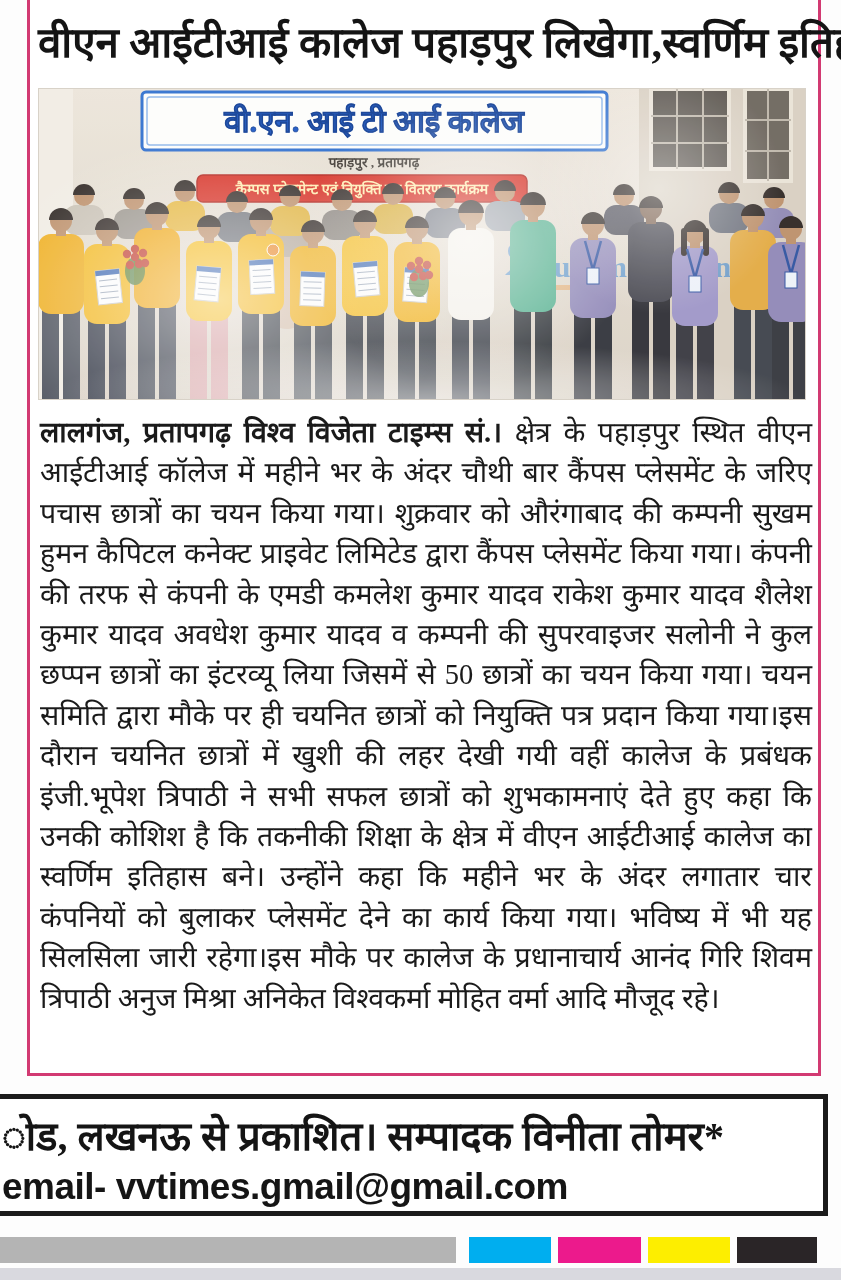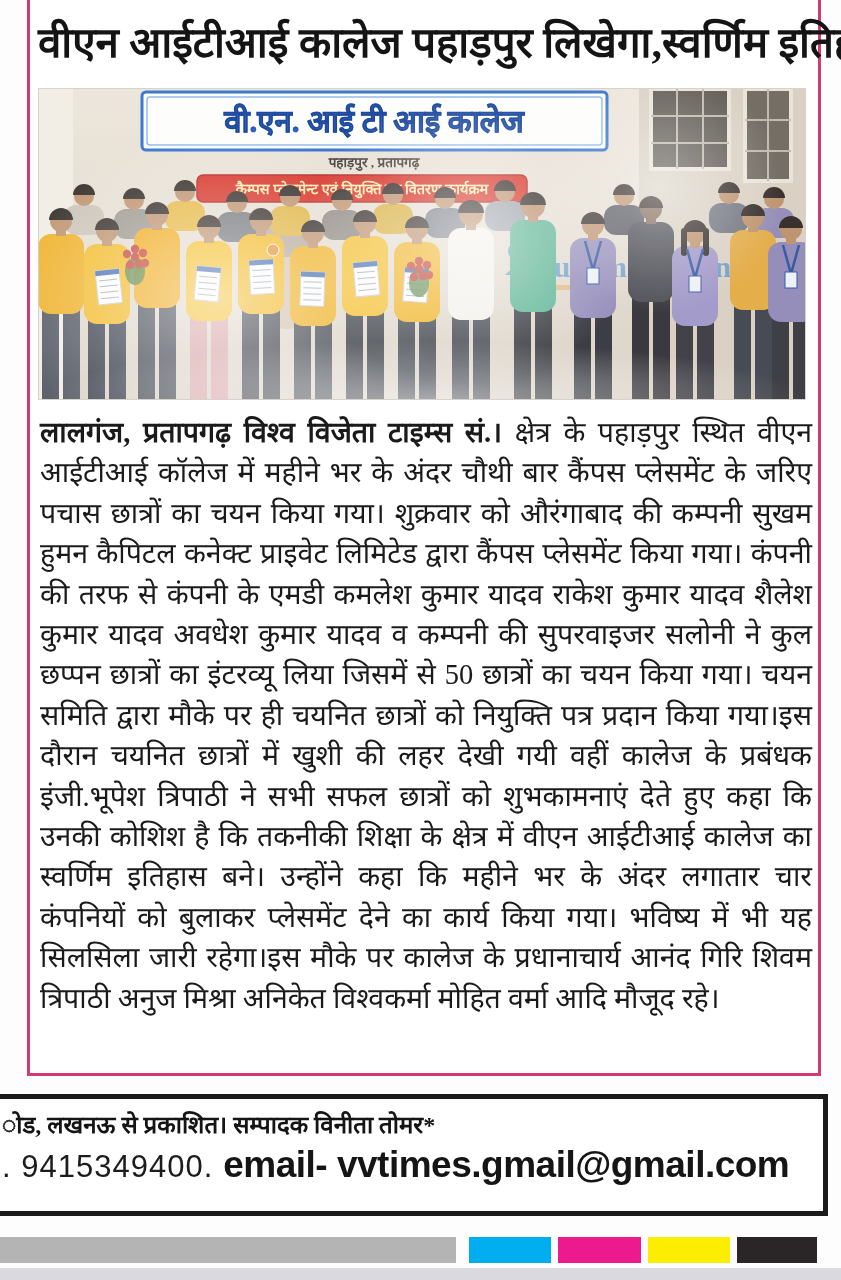--- a/index.html
+++ b/index.html
@@ -29,21 +29,21 @@
     font-size:28.5px; line-height:40.4px; color:#1a1a1a;
     text-align:justify; text-justify:inter-word;
   }
   #body-text b { font-weight:700; }
   #footer-box {
     position:absolute; left:-12px; top:1094px; width:840px; height:122px;
     border:5px solid #1b1b1b; background:#ffffff;
     padding:8px 14px 0 9px; overflow:hidden;
   }
   #footer-line1 {
-    font-size:24px; font-weight:700; color:#141414;
+    font-size:40px; font-weight:700; color:#141414;
     font-family:"Liberation Serif", serif; white-space:nowrap;
   }
   #footer-line2 {
     display:flex; align-items:baseline; gap:10px; margin-top:4px;
     white-space:nowrap;
   }
   #footer-phone {
     font-size:31px; font-weight:400; color:#1c1c1c;
     font-family:"Liberation Sans", sans-serif; letter-spacing:1px;
   }
@@ -395,21 +395,20 @@
         <rect x="0" y="0" width="768" height="312" fill="#ffffff" opacity="0.07"></rect>
       </g>
     </svg>
   </div>
 
   <p id="body-text"><b>लालगंज, प्रतापगढ़ विश्व विजेता टाइम्स सं.।</b><span> क्षेत्र के पहाड़पुर स्थित वीएन आईटीआई कॉलेज में महीने भर के अंदर चौथी बार कैंपस प्लेसमेंट के जरिए पचास छात्रों का चयन किया गया। शुक्रवार को औरंगाबाद की कम्पनी सुखम हुमन कैपिटल कनेक्ट प्राइवेट लिमिटेड द्वारा कैंपस प्लेसमेंट किया गया। कंपनी की तरफ से कंपनी के एमडी कमलेश कुमार यादव राकेश कुमार यादव शैलेश कुमार यादव अवधेश कुमार यादव व कम्पनी की सुपरवाइजर सलोनी ने कुल छप्पन छात्रों का इंटरव्यू लिया जिसमें से 50 छात्रों का चयन किया गया। चयन समिति द्वारा मौके पर ही चयनित छात्रों को नियुक्ति पत्र प्रदान किया गया।इस दौरान चयनित छात्रों में खुशी की लहर देखी गयी वहीं कालेज के प्रबंधक इंजी.भूपेश त्रिपाठी ने सभी सफल छात्रों को शुभकामनाएं देते हुए कहा कि उनकी कोशिश है कि तकनीकी शिक्षा के क्षेत्र में वीएन आईटीआई कालेज का स्वर्णिम इतिहास बने। उन्होंने कहा कि महीने भर के अंदर लगातार चार कंपनियों को बुलाकर प्लेसमेंट देने का कार्य किया गया। भविष्य में भी यह सिलसिला जारी रहेगा।इस मौके पर कालेज के प्रधानाचार्य आनंद गिरि शिवम त्रिपाठी अनुज मिश्रा अनिकेत विश्वकर्मा मोहित वर्मा आदि मौजूद रहे।</span></p>
 
   <div id="footer-box">
     <div id="footer-line1">ोड, लखनऊ से प्रकाशित। सम्पादक विनीता तोमर*</div>
     <div id="footer-line2">
-      <span id="footer-phone">. 9415349400.</span>
       <span id="footer-email">email- vvtimes.gmail@gmail.com</span>
     </div>
   </div>
 
   <div id="bar-gray" class="print-bar" style="background: rgb(180, 180, 180);"></div>
   <div id="bar-cyan" class="print-bar" style="background: rgb(0, 174, 239);"></div>
   <div id="bar-magenta" class="print-bar" style="background: rgb(236, 26, 140);"></div>
   <div id="bar-yellow" class="print-bar" style="background: rgb(253, 238, 0);"></div>
   <div id="bar-black" class="print-bar" style="background: rgb(42, 37, 39);"></div>
   <div id="bottom-strip"></div>

